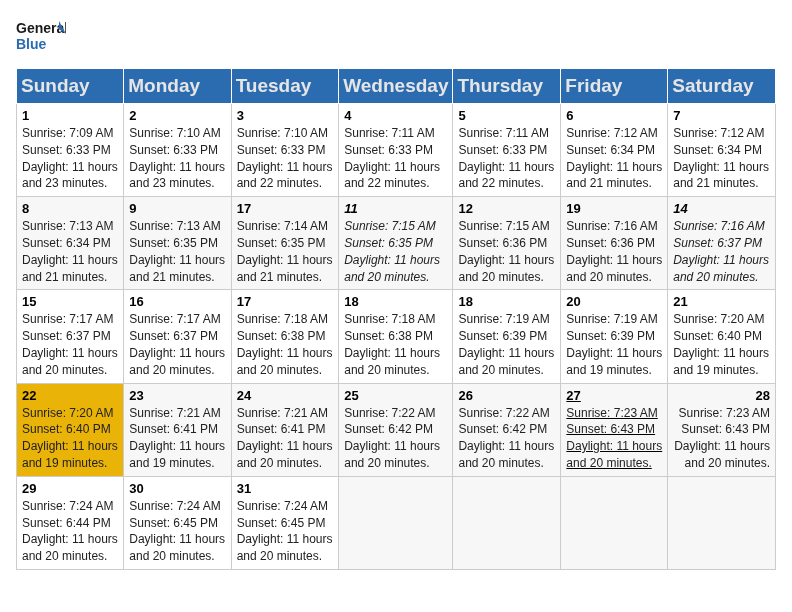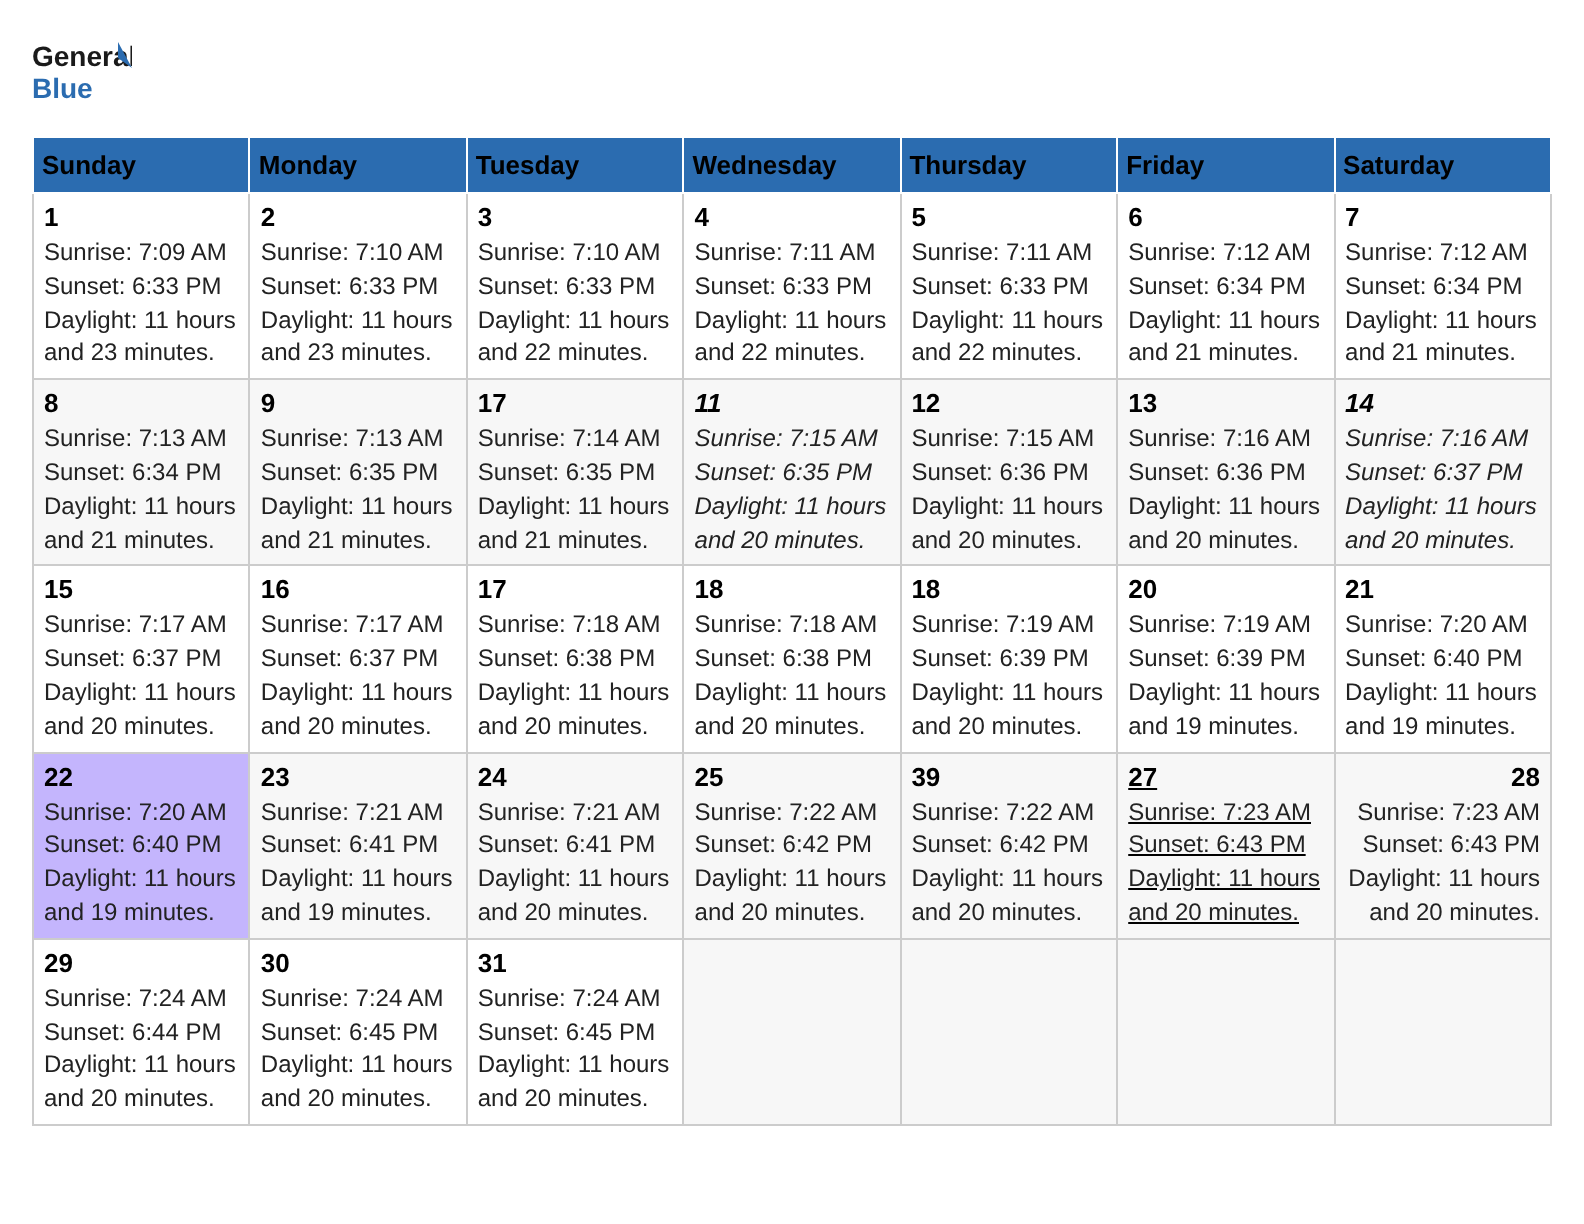--- a/index.html
+++ b/index.html
@@ -33,24 +33,24 @@
       font-size: 14px;
       color: #555;
     }
     .calendar-table {
       width: 100%;
       border-collapse: collapse;
       font-size: 11px;
     }
     .calendar-table th {
       background: #2b6cb0;
-      color: #000000;
+      color: #e5e5e5;
       padding: 6px 4px;
       text-align: left;
-      font-size: 13px;
+      font-size: 19px;
       font-weight: bold;
       border: 1px solid #fff;
     }
     .calendar-table td {
       border: 1px solid #ccc;
       padding: 4px 5px;
       vertical-align: top;
       height: 80px;
       background: #fff;
       width: calc(100% / 7);
@@ -148,21 +148,21 @@
       </td>
         <td style="background: rgb(247, 247, 247); font-style: italic;">
         <span class="day-num">11</span>
         <div class="day-info">Sunrise: 7:15 AM<br>Sunset: 6:35 PM<br>Daylight: 11 hours<br>and 20 minutes.</div>
       </td>
         <td style="background: rgb(247, 247, 247);">
         <span class="day-num">12</span>
         <div class="day-info">Sunrise: 7:15 AM<br>Sunset: 6:36 PM<br>Daylight: 11 hours<br>and 20 minutes.</div>
       </td>
         <td style="background: rgb(247, 247, 247);">
-        <span class="day-num">13</span>
+        <span class="day-num">19</span>
         <div class="day-info">Sunrise: 7:16 AM<br>Sunset: 6:36 PM<br>Daylight: 11 hours<br>and 20 minutes.</div>
       </td>
         <td style="background: rgb(247, 247, 247); font-style: italic;">
         <span class="day-num">14</span>
         <div class="day-info">Sunrise: 7:16 AM<br>Sunset: 6:37 PM<br>Daylight: 11 hours<br>and 20 minutes.</div>
       </td>
       </tr>
       <tr>
         <td>
         <span class="day-num">15</span>
@@ -187,38 +187,38 @@
         <td>
         <span class="day-num">20</span>
         <div class="day-info">Sunrise: 7:19 AM<br>Sunset: 6:39 PM<br>Daylight: 11 hours<br>and 19 minutes.</div>
       </td>
         <td>
         <span class="day-num">21</span>
         <div class="day-info">Sunrise: 7:20 AM<br>Sunset: 6:40 PM<br>Daylight: 11 hours<br>and 19 minutes.</div>
       </td>
       </tr>
       <tr>
-        <td style="background: #c4b5fd; margin-left: 42px;">
+        <td style="background: #eab308; margin-left: 42px;">
         <span class="day-num">22</span>
         <div class="day-info">Sunrise: 7:20 AM<br>Sunset: 6:40 PM<br>Daylight: 11 hours<br>and 19 minutes.</div>
       </td>
         <td style="background: rgb(247, 247, 247);">
         <span class="day-num">23</span>
         <div class="day-info">Sunrise: 7:21 AM<br>Sunset: 6:41 PM<br>Daylight: 11 hours<br>and 19 minutes.</div>
       </td>
         <td style="background: rgb(247, 247, 247);">
         <span class="day-num">24</span>
         <div class="day-info">Sunrise: 7:21 AM<br>Sunset: 6:41 PM<br>Daylight: 11 hours<br>and 20 minutes.</div>
       </td>
         <td style="background: rgb(247, 247, 247);">
         <span class="day-num">25</span>
         <div class="day-info">Sunrise: 7:22 AM<br>Sunset: 6:42 PM<br>Daylight: 11 hours<br>and 20 minutes.</div>
       </td>
         <td style="background: rgb(247, 247, 247);">
-        <span class="day-num">39</span>
+        <span class="day-num">26</span>
         <div class="day-info">Sunrise: 7:22 AM<br>Sunset: 6:42 PM<br>Daylight: 11 hours<br>and 20 minutes.</div>
       </td>
         <td style="background: rgb(247, 247, 247); text-decoration: underline;">
         <span class="day-num">27</span>
         <div class="day-info">Sunrise: 7:23 AM<br>Sunset: 6:43 PM<br>Daylight: 11 hours<br>and 20 minutes.</div>
       </td>
         <td style="background: rgb(247, 247, 247); text-align: right;">
         <span class="day-num">28</span>
         <div class="day-info">Sunrise: 7:23 AM<br>Sunset: 6:43 PM<br>Daylight: 11 hours<br>and 20 minutes.</div>
       </td>

